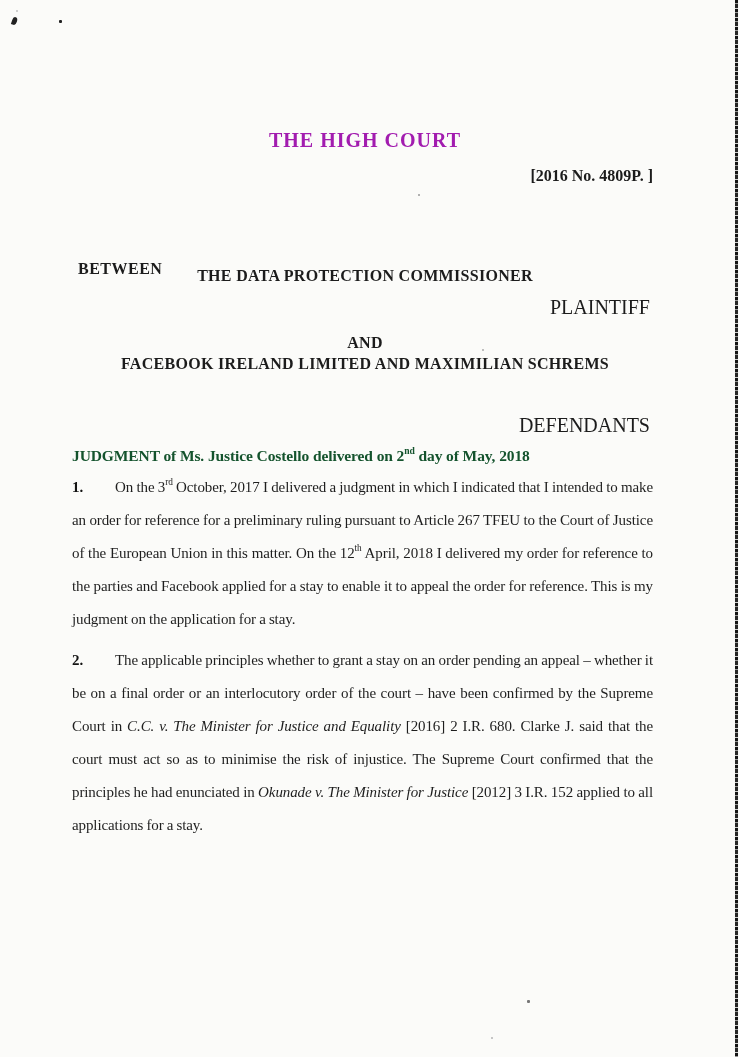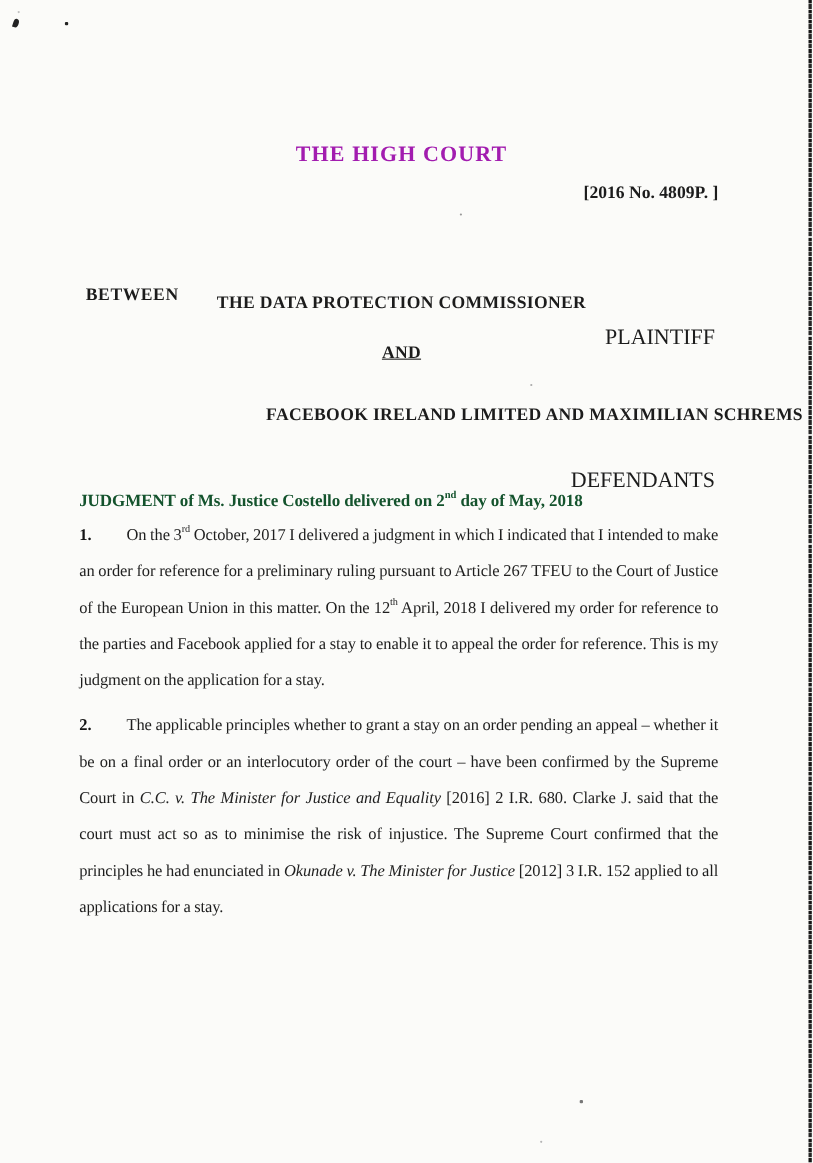--- a/index.html
+++ b/index.html
@@ -25,27 +25,27 @@
   }
   .between-label {
     top: 215px; left: 78px;
     font-size: 16px; font-weight: bold; letter-spacing: 0.5px; margin-top: 45px;
   }
   .party-center {
     left: 0; width: 730px; text-align: center;
     font-size: 16px; font-weight: bold; letter-spacing: 0.3px;
   }
   .plaintiff-name   { top: 267px; }
-  .and-label        { top: 312px; text-decoration: underline; }
-  .defendants-name  { top: 369px; text-align: right; }
+  .and-label        { top: 334px; }
+  .defendants-name  { top: 355px; }
   .role-right {
     right: 89px; font-size: 20px; font-weight: normal;
   }
   .plaintiff-label  { top: 296px; }
-  .defendants-label { top: 426px; text-align: center; }
+  .defendants-label { top: 414px; text-align: center; }
 
   .judgment-heading {
     top: 447px; left: 72px; width: 590px;
     font-size: 15.5px; font-weight: bold;
     letter-spacing: -0.1px;
     text-underline-offset: 3px;
     text-decoration-thickness: 1.5px;
     color: #14532d;
   }
 

